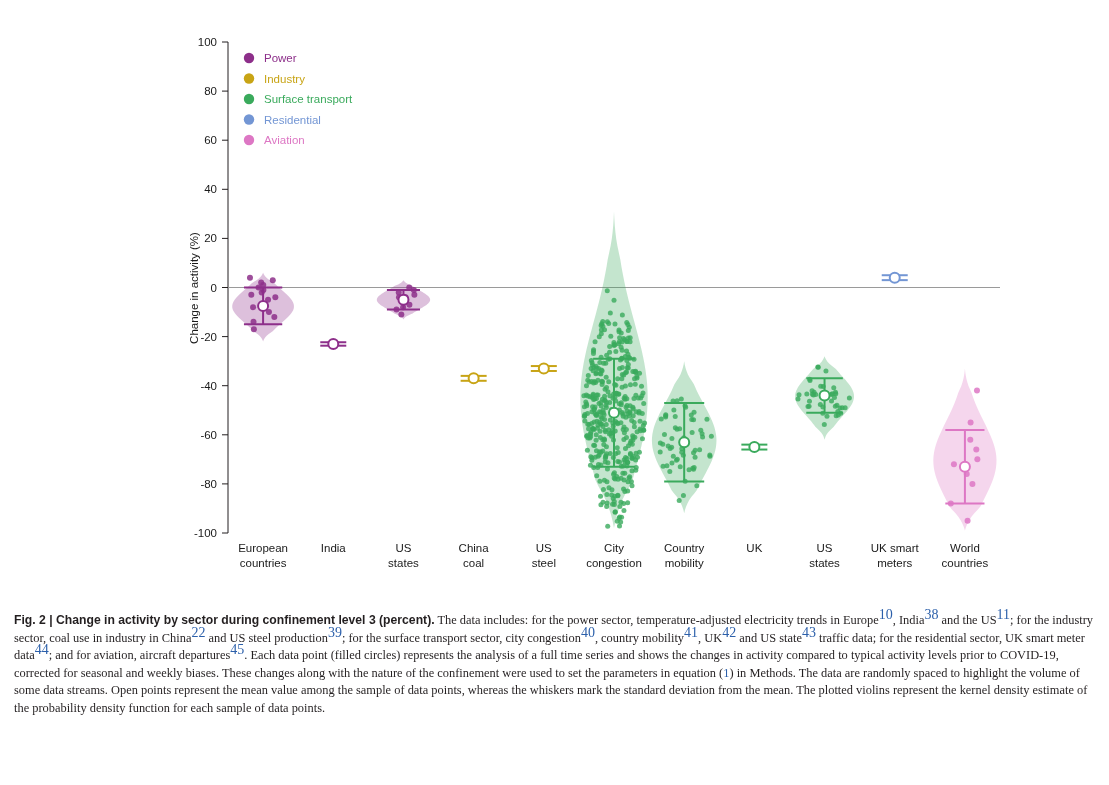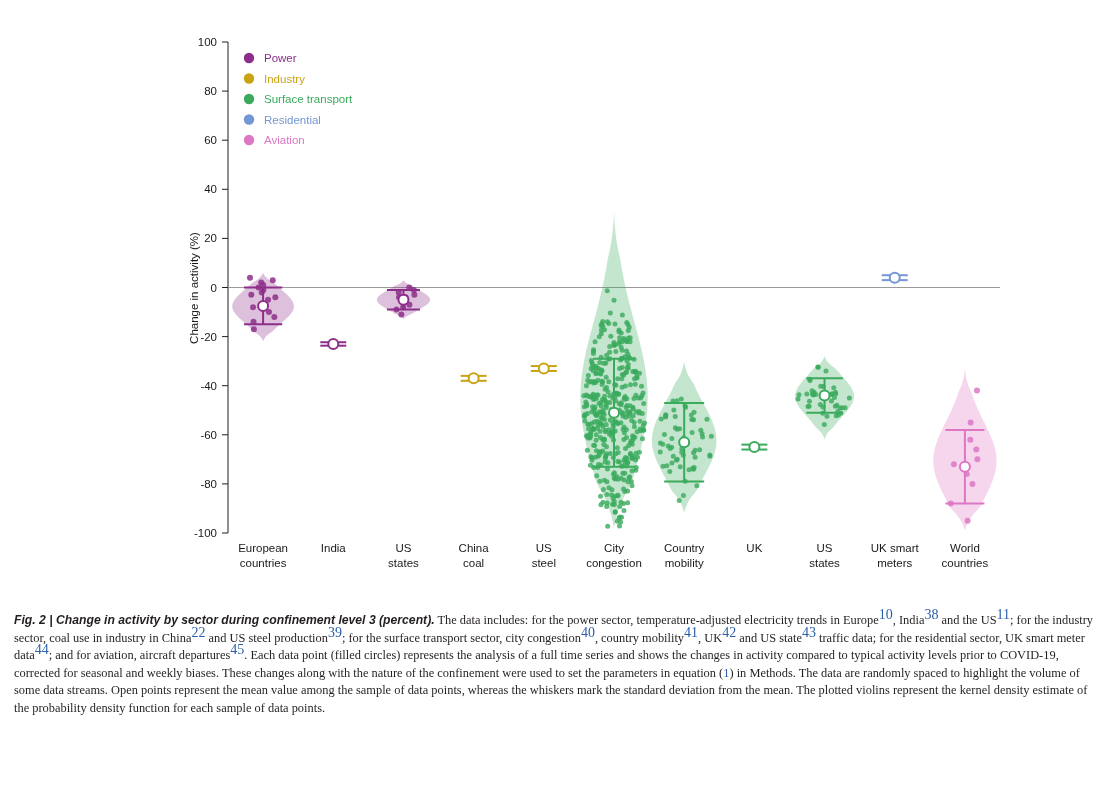--- a/index.html
+++ b/index.html
@@ -60,21 +60,20 @@
     font-family: "Liberation Serif", serif;
     font-size: 12.4px;
     line-height: 17.6px;
     color: #231f20;
     text-align: left;
   }
   .caption b {
     font-family: "Liberation Sans", sans-serif;
     font-weight: bold;
     font-size: 12.2px;
-    font-style: italic;
   }
   .caption sup {
     font-size: 14px;
     color: #2b5faa;
     vertical-align: super;
     line-height: 0;
   }
   .ref {
     color: #2b5faa;
   }

